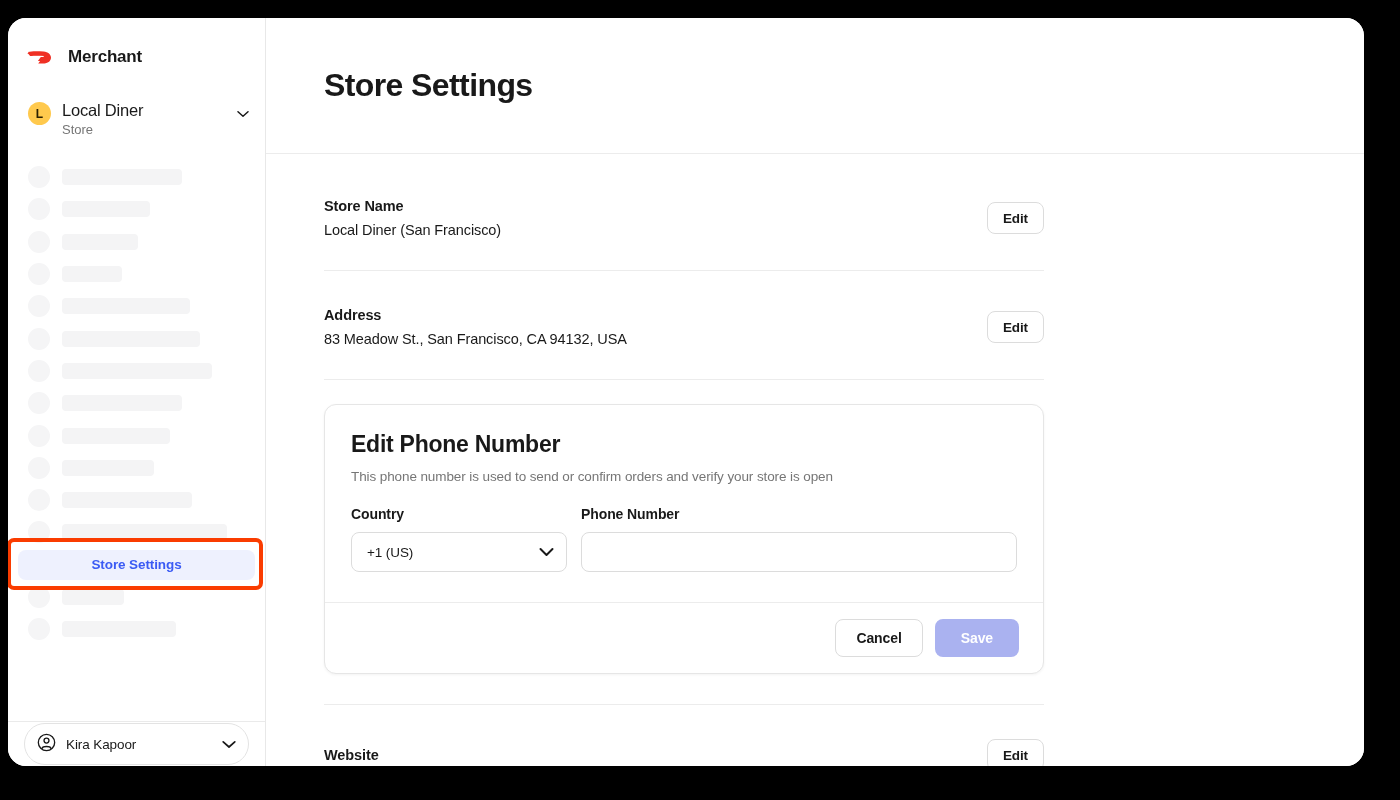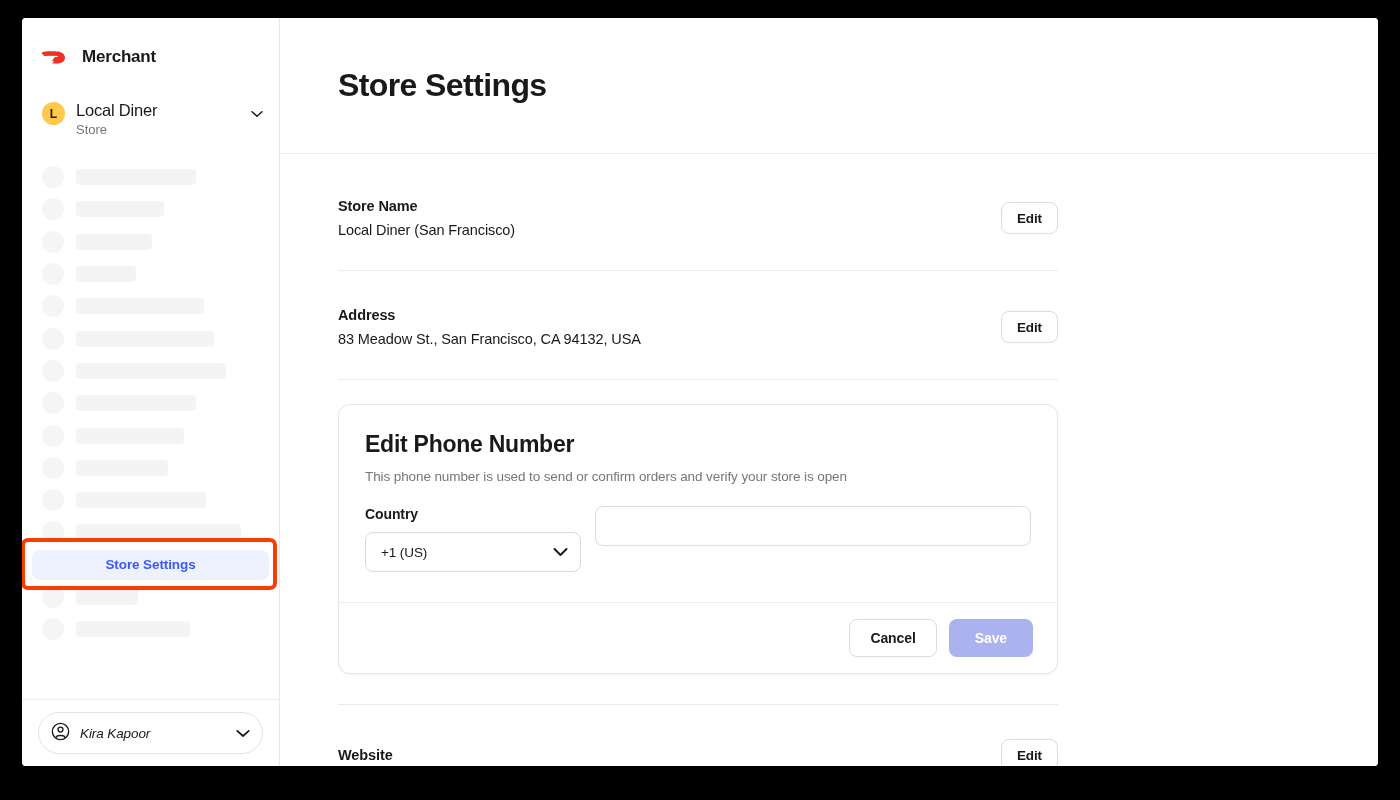--- a/index.html
+++ b/index.html
@@ -7,26 +7,26 @@
   html, body {
     width: 1400px;
     height: 800px;
     overflow: hidden;
     background: #000000;
     font-family: "Liberation Sans", sans-serif;
   }
 
   #app-window {
     position: absolute;
-    left: 22px;
+    left: 8px;
     top: 18px;
     width: 1356px;
     height: 748px;
     background: #ffffff;
-    border-radius: 4px;
+    border-radius: 18px;
     overflow: hidden;
     display: flex;
   }
 
   
   #sidebar {
     width: 258px;
     min-width: 258px;
     height: 100%;
     background: #ffffff;
@@ -123,22 +123,21 @@
     left: -1px; top: -11px;
     width: 256px; height: 52px;
     border: 4px solid #FA3C00;
     border-radius: 7px;
     pointer-events: none;
     z-index: 5;
   }
 
   #sidebar-footer {
     border-top: 1px solid #eaeaea;
-    padding: 12px 16px;
-    font-style: italic;
+    padding: 1px 16px;
   }
   #user-chip {
     border: 1px solid #e3e3e3;
     border-radius: 26px;
     height: 42px;
     display: flex; align-items: center;
     gap: 10px;
     padding: 0 12px 0 12px;
     cursor: pointer;
     background: #fff;
@@ -468,20 +467,21 @@
                 <div class="select-box">
                   <span class="select-value">+1 (US)</span>
                   <span>
                     <svg width="15" height="10" viewBox="0 0 15 10">
                         <path d="M1.5 2 L7.5 8 L13.5 2" stroke="#191919" stroke-width="2" fill="none" stroke-linecap="round" stroke-linejoin="round"></path>
                       </svg>
                   </span>
                 </div>
               </div>
               <div class="field-col-phone">
+                <label class="field-label">Phone Number</label>
                 <input class="text-input" type="text" value="" style="">
               </div>
             </div>
           </div>
 
           <div id="phone-card-footer">
             <button id="cancel-btn">Cancel</button>
             <button id="save-btn" style="background: rgb(170, 178, 240);">Save</button>
           </div>
         </div>

